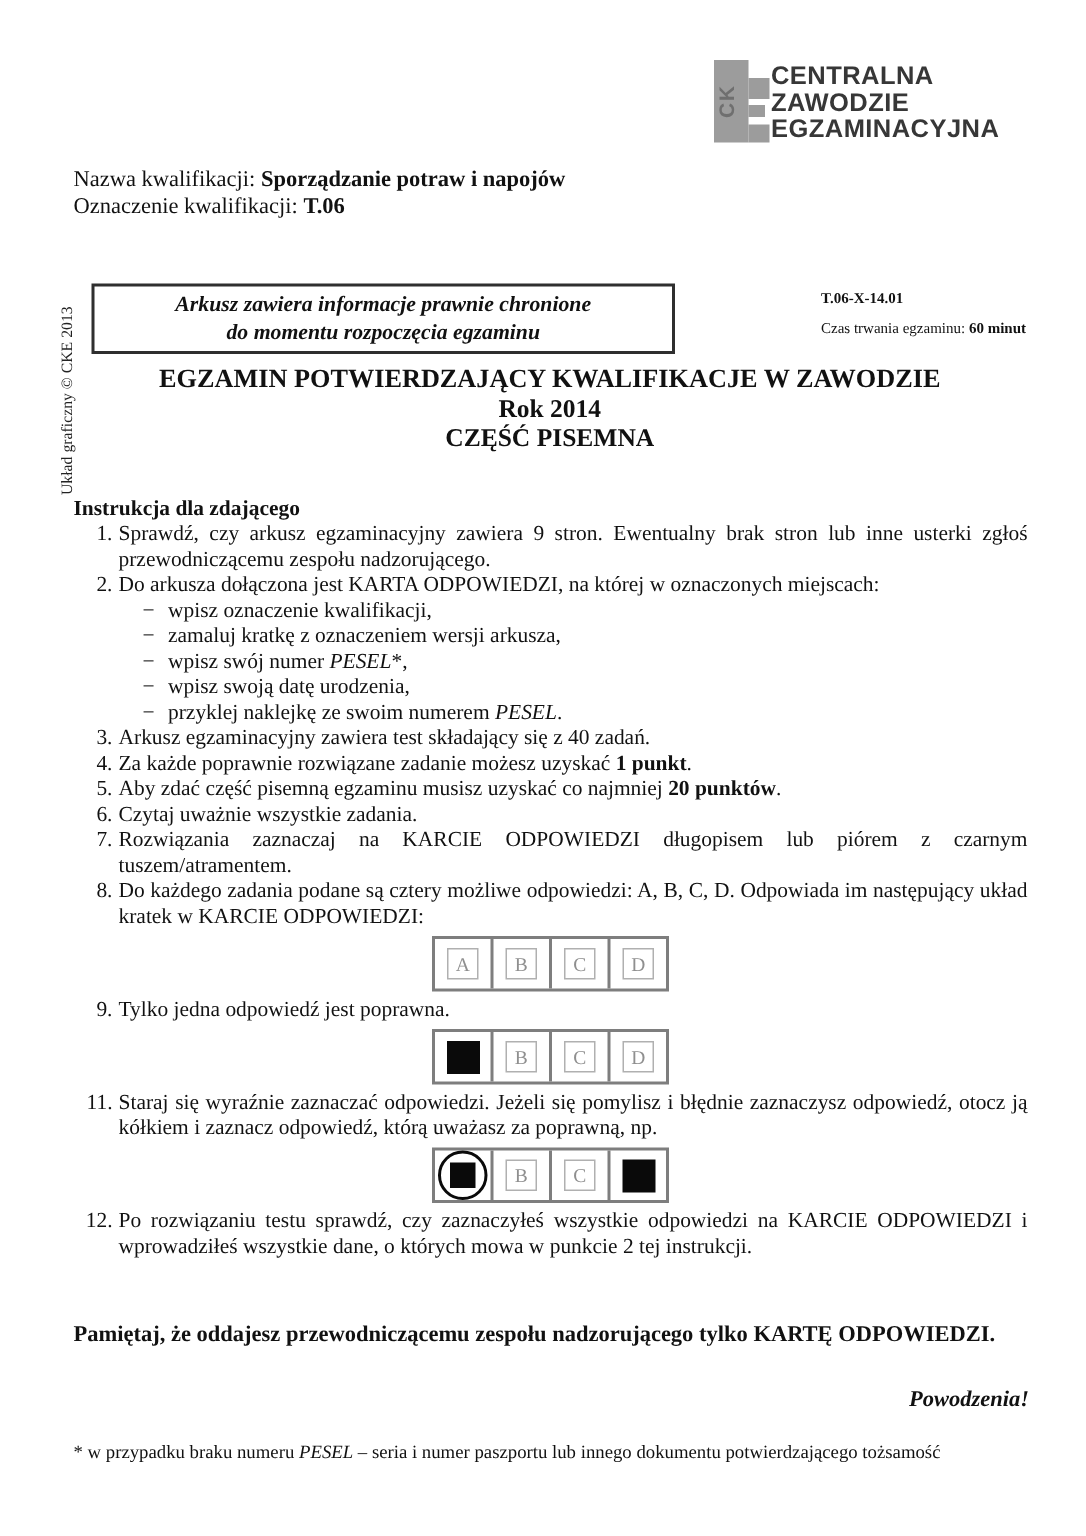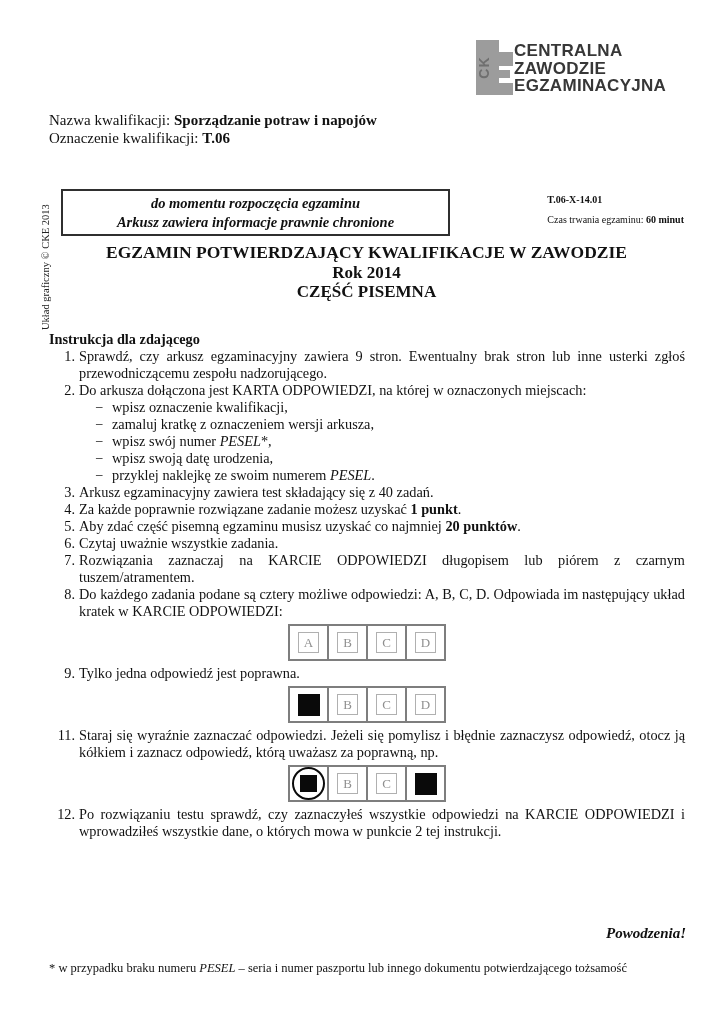--- a/index.html
+++ b/index.html
@@ -83,22 +83,22 @@
   </div>
 
   <div class="header">
     <div><span>Nazwa kwalifikacji: </span><span class="b">Sporządzanie potraw i napojów</span></div>
     <div><span>Oznaczenie kwalifikacji: </span><span class="b">T.06</span></div>
   </div>
 
   <div class="side-note">Układ graficzny © CKE 2013</div>
 
   <div class="legal-box">
+    <div>Arkusz zawiera informacje prawnie chronione</div>
     <div>do momentu rozpoczęcia egzaminu</div>
-    <div>Arkusz zawiera informacje prawnie chronione</div>
   </div>
 
   <div class="exam-info">
     <div class="b">T.06-X-14.01</div>
     <div><span>Czas trwania egzaminu: </span><span class="b">60 minut</span></div>
   </div>
 
   <div class="title">
     <div class="t1">EGZAMIN POTWIERDZAJĄCY KWALIFIKACJE W ZAWODZIE</div>
     <div class="t2">Rok 2014</div>
@@ -213,16 +213,17 @@
             </div>
           </div>
         </div>
         <div class="instr-item">
           <span class="instr-num">12.</span>
           <div class="instr-body"><span>Po rozwiązaniu testu sprawdź, czy zaznaczyłeś wszystkie odpowiedzi na KARCIE ODPOWIEDZI i wprowadziłeś wszystkie dane, o których mowa w punkcie 2 tej instrukcji.</span></div>
         </div>
       </div>
   </div>
 
+  <div class="reminder">Pamiętaj, że oddajesz przewodniczącemu zespołu nadzorującego tylko KARTĘ ODPOWIEDZI.</div>
   <div class="goodluck">Powodzenia!</div>
   <div class="footnote"><span>* w przypadku braku numeru </span><span class="i">PESEL</span><span> – seria i numer paszportu lub innego dokumentu potwierdzającego tożsamość</span></div>
 
 </div>
 
 </body></html>

